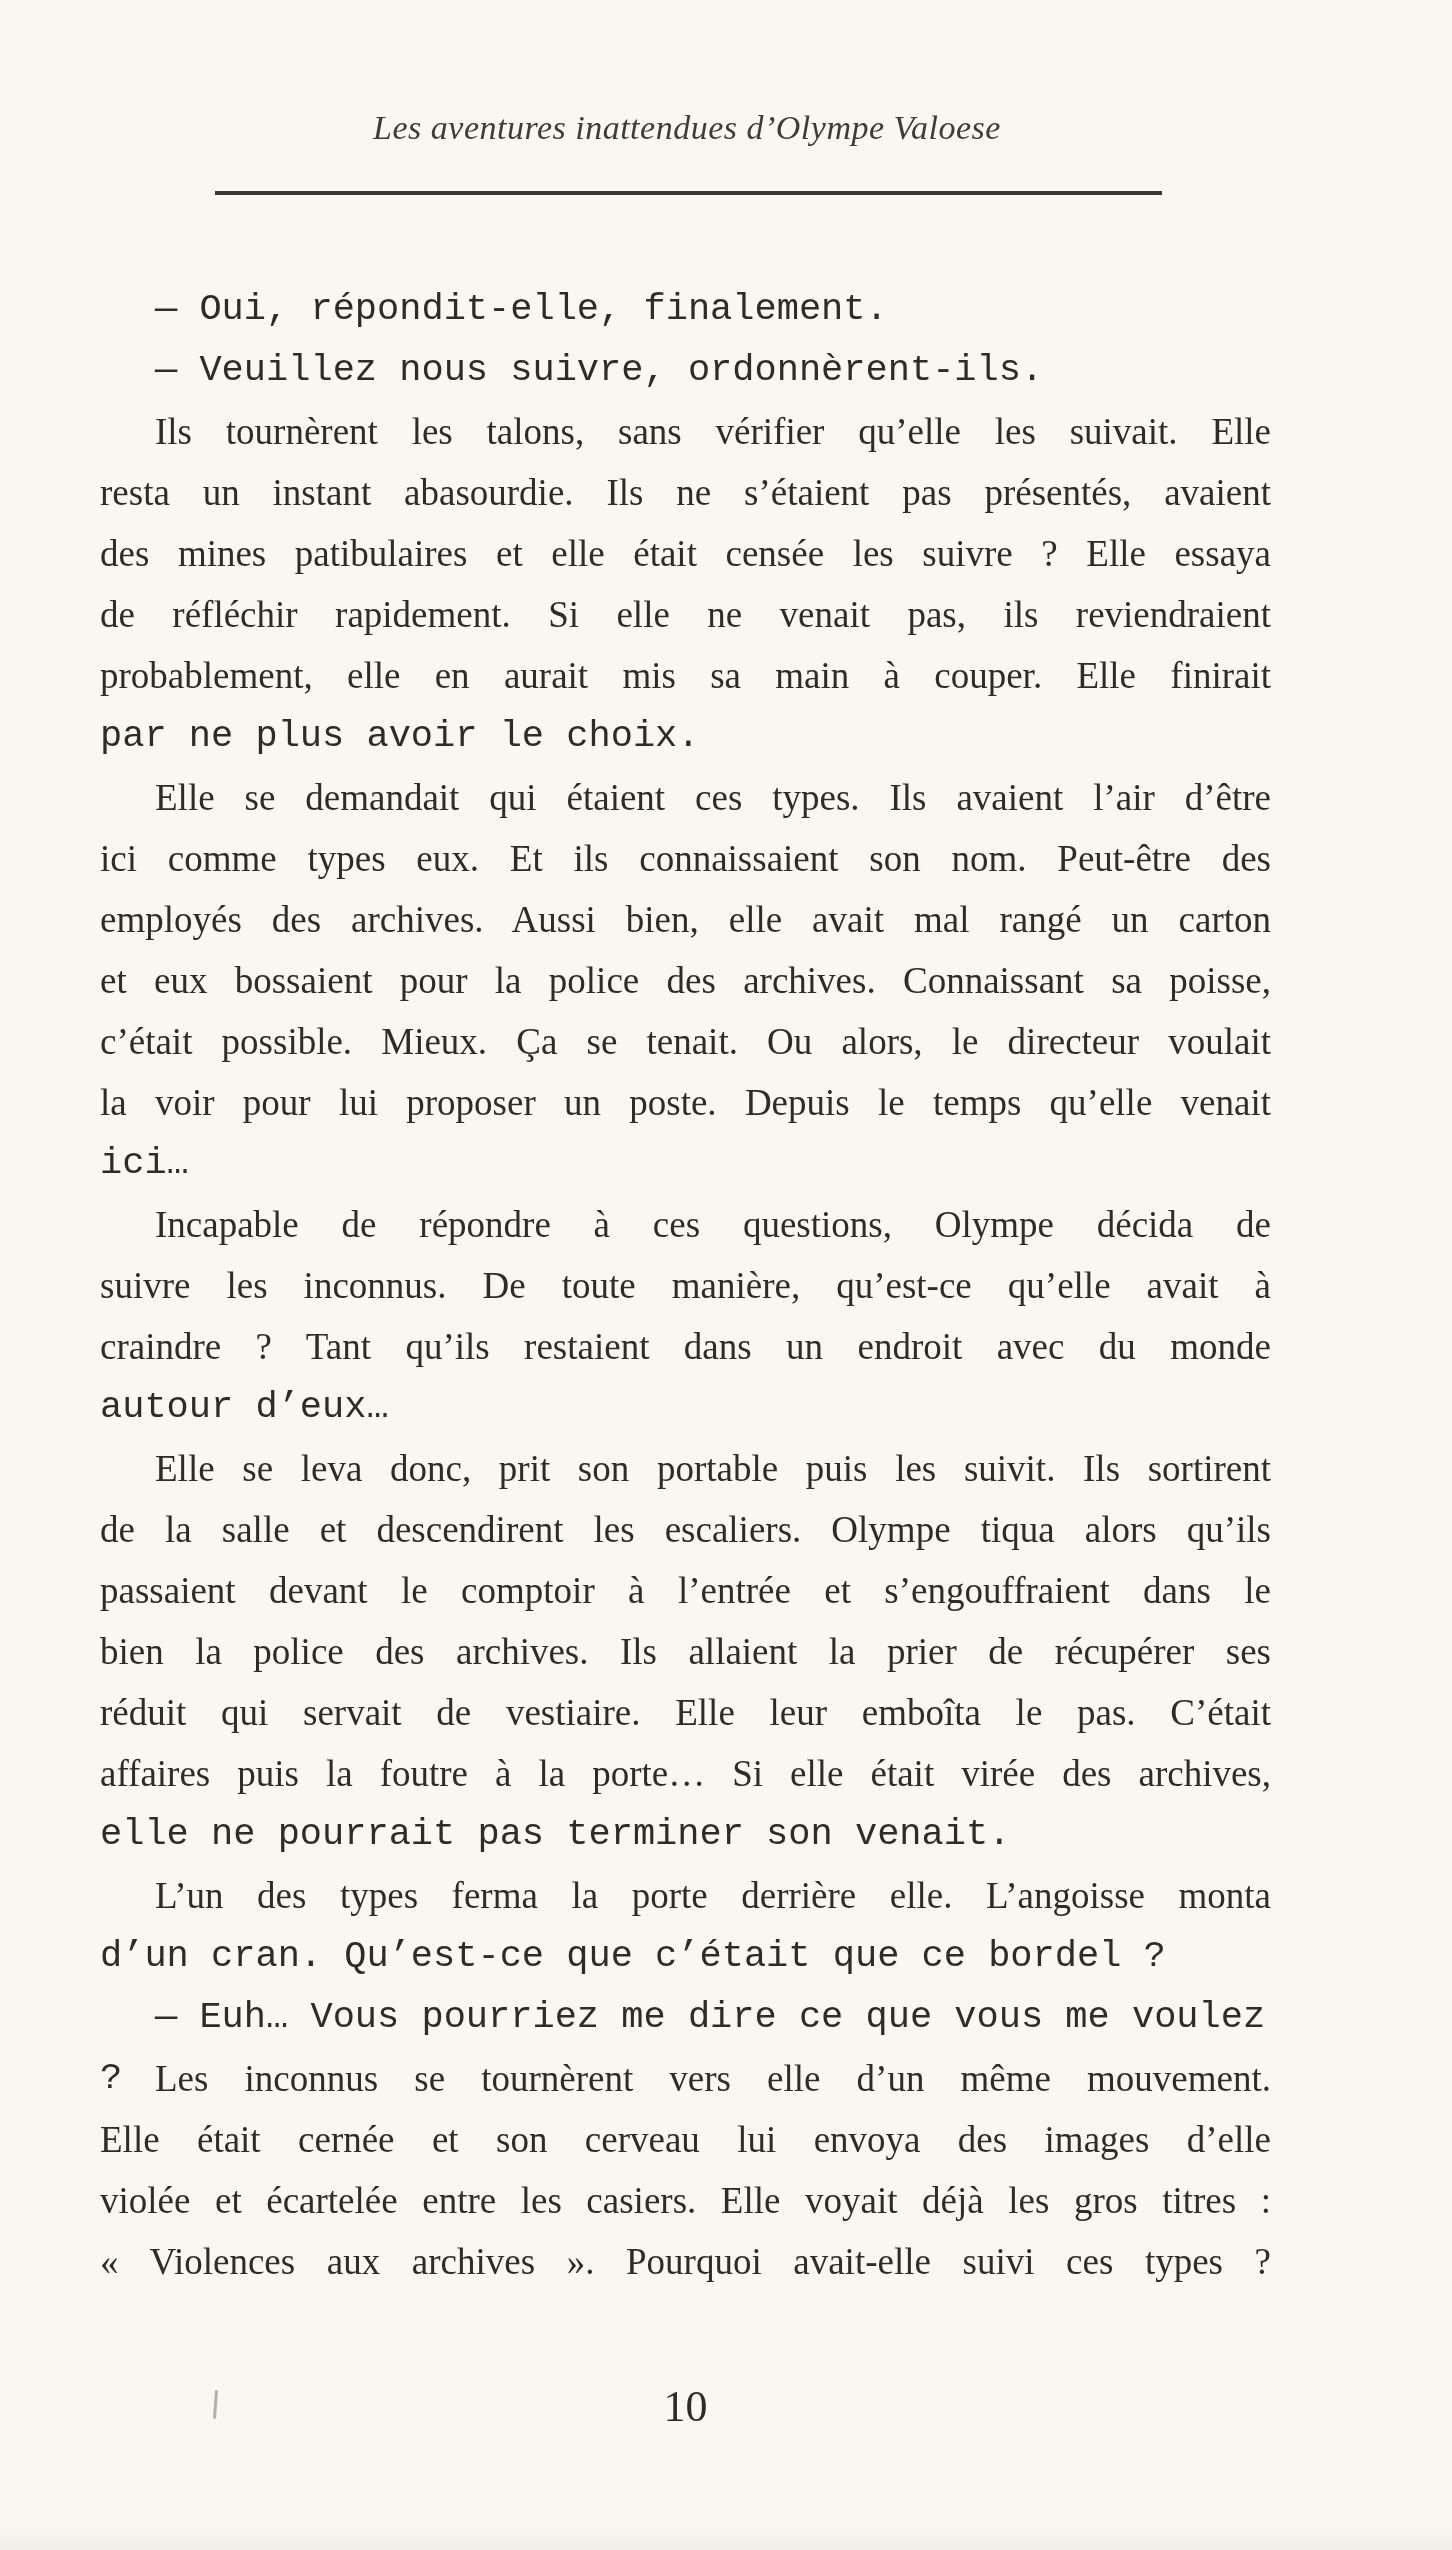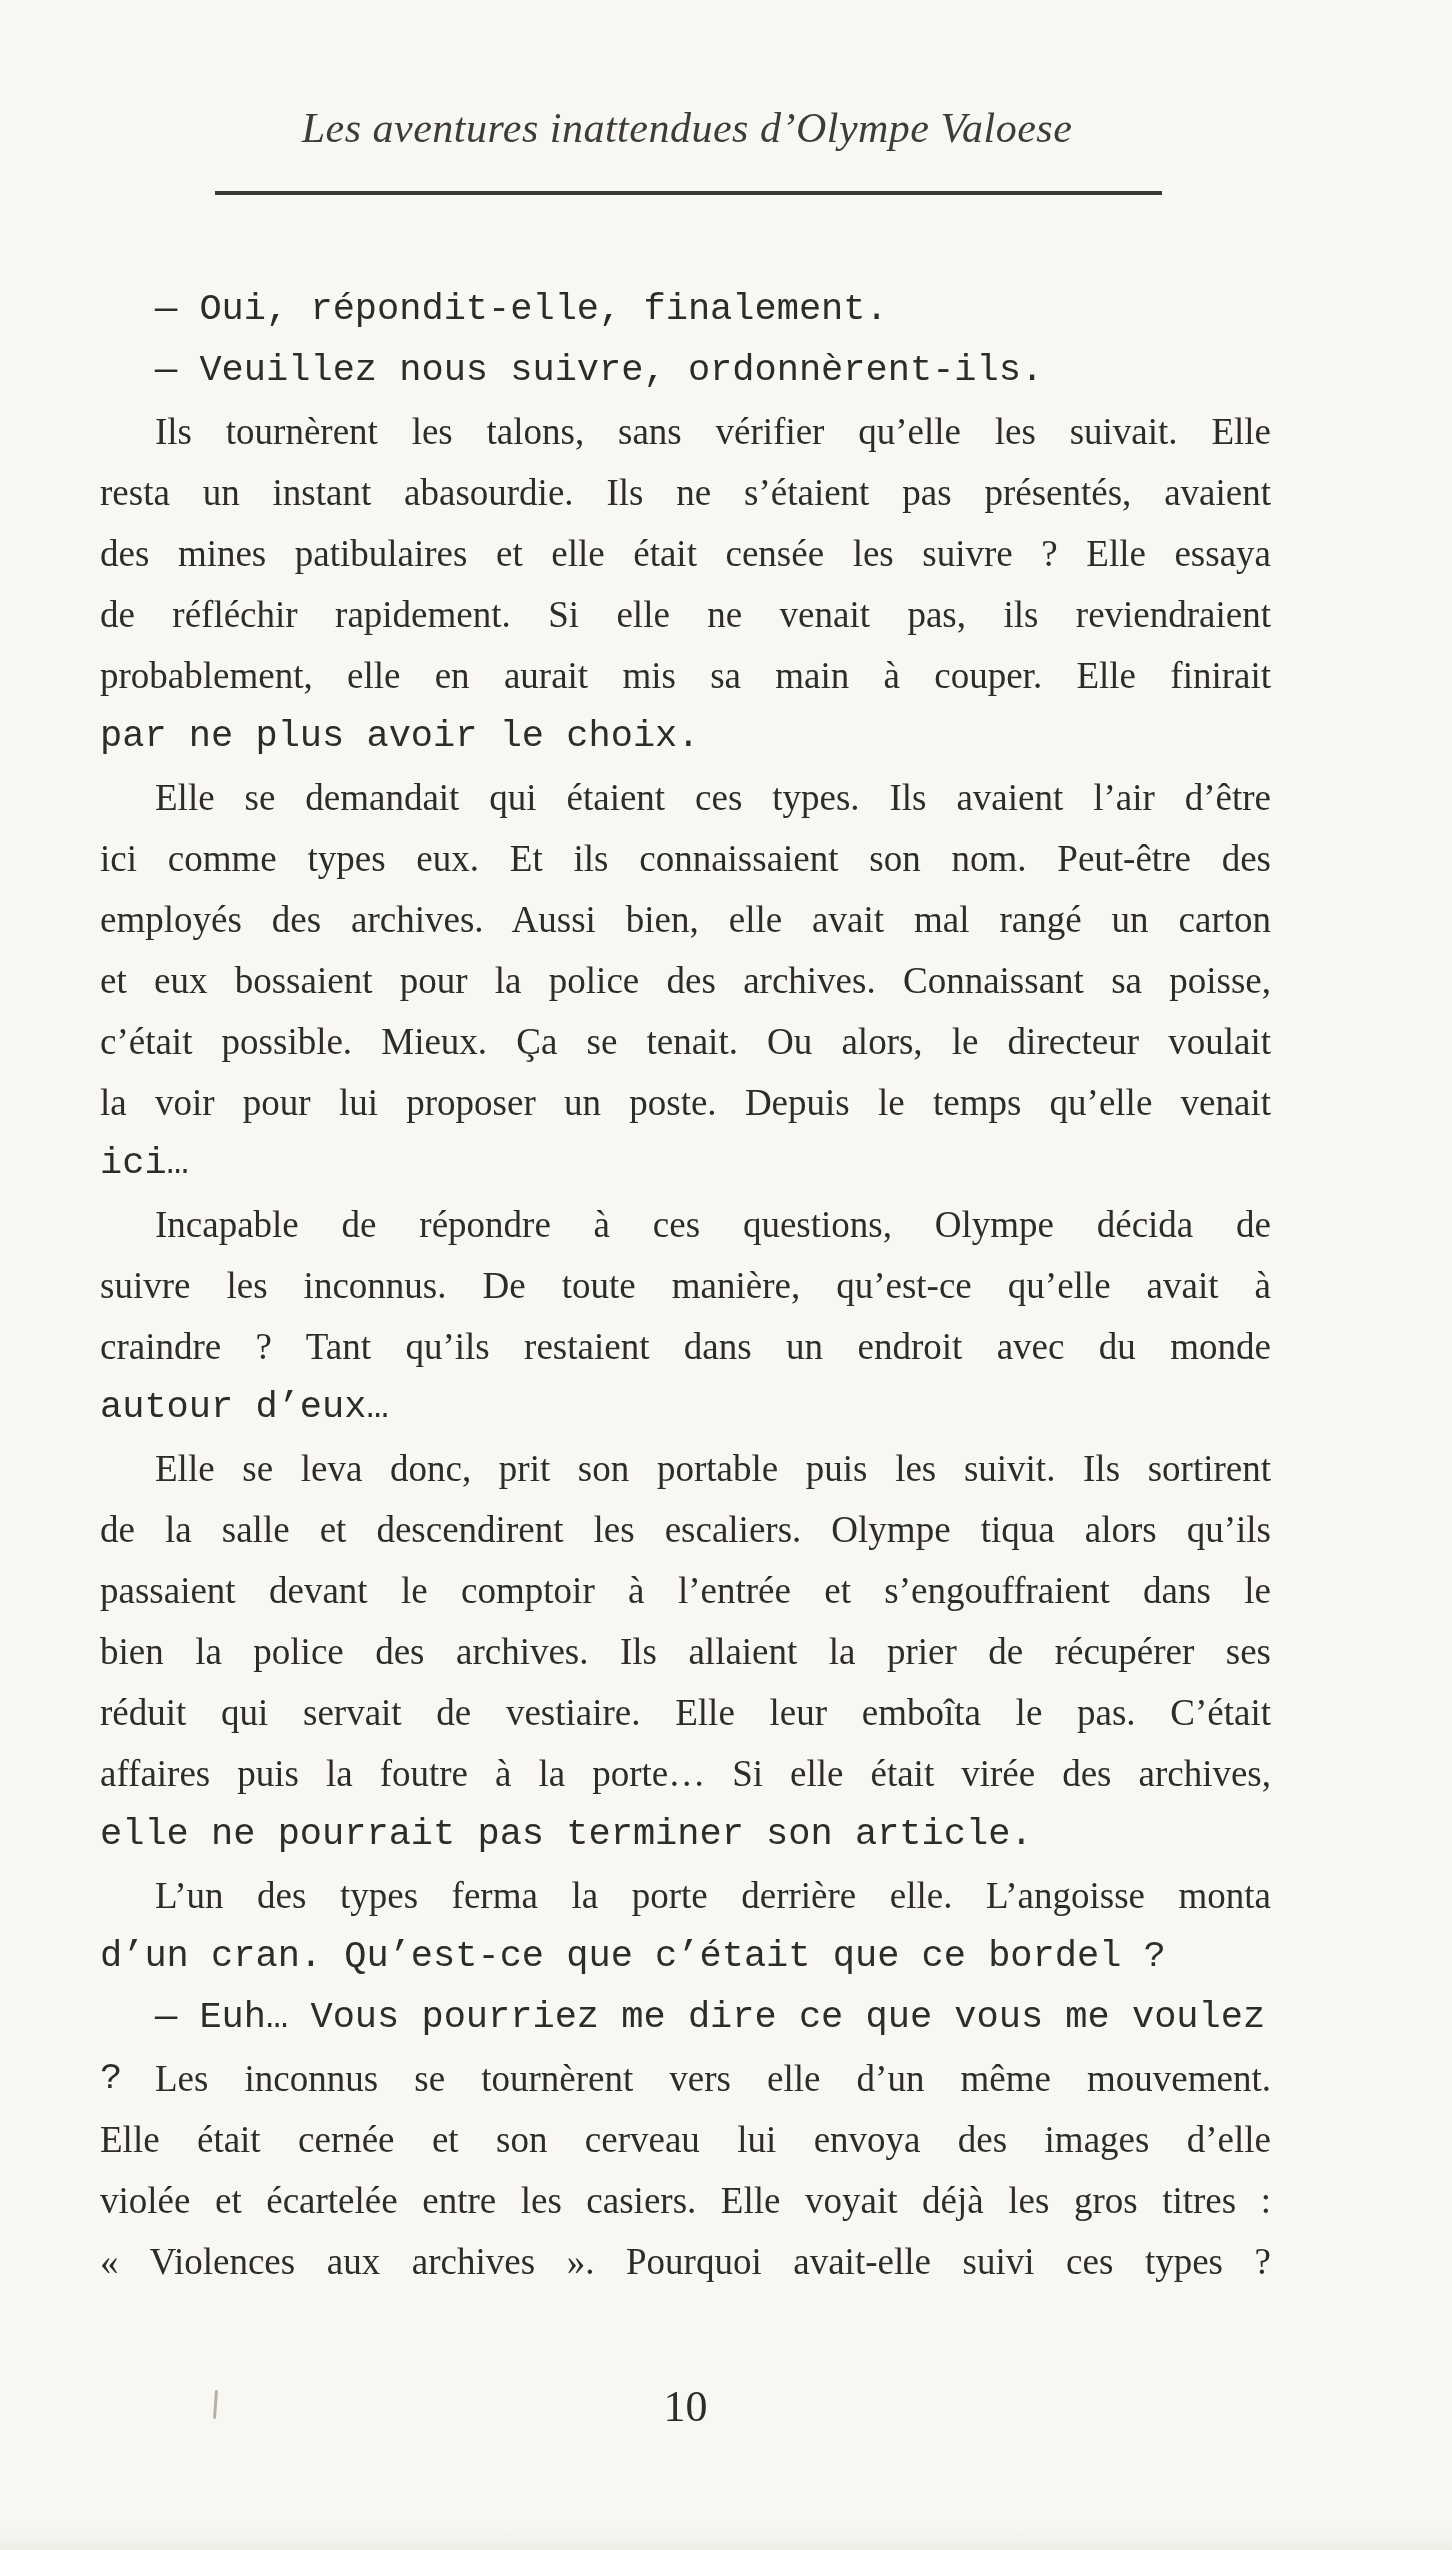--- a/index.html
+++ b/index.html
@@ -26,21 +26,21 @@
     background: linear-gradient(to bottom, rgba(0,0,0,0), rgba(60,60,50,0.05));
     pointer-events: none;
   }
   .running-header {
     position: absolute;
     top: 103px;
     left: 100px;
     width: 1174px;
     text-align: center;
     font-style: italic;
-    font-size: 42px;
+    font-size: 34px;
     line-height: 50px;
     color: var(--title-ink);
     letter-spacing: 0.5px;
   }
   .header-rule {
     position: absolute;
     top: 191px;
     left: 215px;
     width: 947px;
     height: 3.9px;
@@ -121,21 +121,21 @@
       <div class="line">craindre ? Tant qu’ils restaient dans un endroit avec du monde</div>
       <div class="line no-justify">autour d’eux…</div>
     </div>
     <div class="paragraph">
       <div class="line indent">Elle se leva donc, prit son portable puis les suivit. Ils sortirent</div>
       <div class="line">de la salle et descendirent les escaliers. Olympe tiqua alors qu’ils</div>
       <div class="line">passaient devant le comptoir à l’entrée et s’engouffraient dans le</div>
       <div class="line">bien la police des archives. Ils allaient la prier de récupérer ses</div>
       <div class="line">réduit qui servait de vestiaire. Elle leur emboîta le pas. C’était</div>
       <div class="line">affaires puis la foutre à la porte… Si elle était virée des archives,</div>
-      <div class="line no-justify">elle ne pourrait pas terminer son article.</div>
+      <div class="line no-justify">elle ne pourrait pas terminer son venait.</div>
     </div>
     <div class="paragraph">
       <div class="line indent">L’un des types ferma la porte derrière elle. L’angoisse monta</div>
       <div class="line no-justify">d’un cran. Qu’est-ce que c’était que ce bordel ?</div>
     </div>
     <div class="paragraph">
       <div class="line no-justify indent">— Euh… Vous pourriez me dire ce que vous me voulez ?</div>
     </div>
     <div class="paragraph">
       <div class="line indent">Les inconnus se tournèrent vers elle d’un même mouvement.</div>

